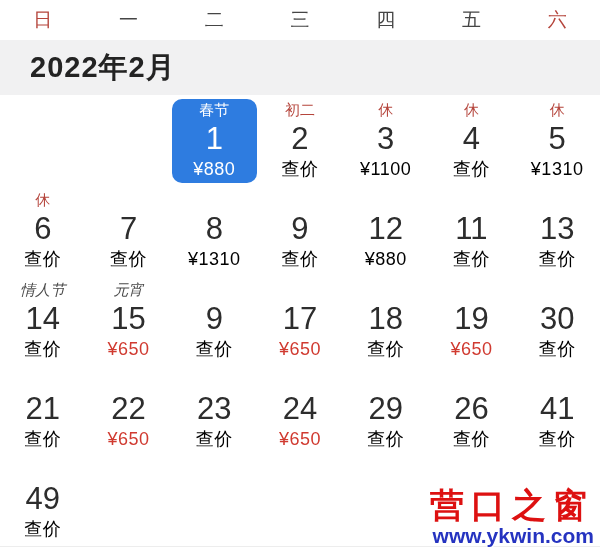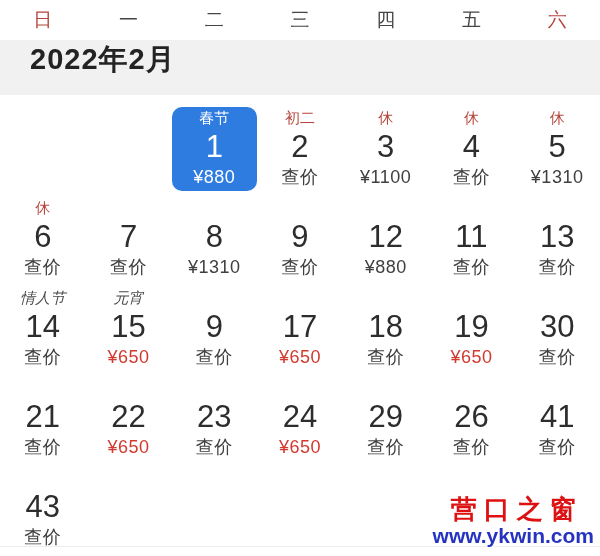--- a/index.html
+++ b/index.html
@@ -9,59 +9,60 @@
   }
   
   .weekday-row{
     display:grid;grid-template-columns:repeat(7,1fr);
     height:40px;align-items:center;
   }
   .weekday{text-align:center;font-size:19px;color:#454545;}
   .weekday.hl{color:var(--holiday-red,#b5453c);}
   
   .title-band{
-    height:55px;background:#f1f1f2;display:flex;
+    height:55px;background:#f1f1f2;display:flex;align-items:center;
     padding-left:30px;box-sizing:border-box;
   }
   .title{font-size:29px;font-weight:700;color:#232323;letter-spacing:1px;}
   
   .calendar-grid{
     display:grid;grid-template-columns:repeat(7,1fr);
-    grid-auto-rows:90px;padding-top:10px;
+    grid-auto-rows:90px;padding-top:2px;
   }
   .day-cell{display:flex;justify-content:center;cursor:default;}
   .day-inner{
     width:85px;height:84px;margin-top:2px;
     display:flex;flex-direction:column;align-items:center;
     border-radius:10px;box-sizing:border-box;
   }
   .day-label{height:21px;line-height:21px;font-size:15px;color:#4a4a4a;white-space:nowrap;}
   .day-label.red{color:var(--holiday-red,#b5453c);text-align:center;}
   .day-label.gray{color:#4a4a4a;font-style:italic;}
   .day-number{height:37px;line-height:37px;font-size:31px;font-weight:500;color:#2d2d2d;}
-  .day-price{height:24px;line-height:24px;font-size:18px;color:#404040;letter-spacing:0.5px;}
+  .day-price{height:24px;line-height:24px;font-size:18px;color:#000000;letter-spacing:0.5px;}
   .day-price.red{color:var(--price-red,#d03a30);}
   .day-cell.selected .day-inner{background:var(--accent-blue,#2e7ce0);}
   .day-cell.selected .day-label,
   .day-cell.selected .day-number,
   .day-cell.selected .day-price{color:#fff;}
   
   .bottom-line{position:absolute;left:0;right:0;bottom:9px;height:1px;background:#ededed;}
   
   .watermark{position:absolute;right:6px;bottom:10px;text-align:center;line-height:1;}
   .wm-title{
     font-family:"DejaVu Serif","Liberation Serif",serif;
-    font-weight:bold;font-size:26px;letter-spacing:7px;padding-left:7px;
+    font-weight:bold;font-size:34px;letter-spacing:7px;padding-left:7px;
     color:var(--watermark-red,#dd1111);
     text-shadow:-1px -1px 0 #fff,1px -1px 0 #fff,-1px 1px 0 #fff,1px 1px 0 #fff,0 0 4px #fff;
   }
   .wm-url{
     margin-top:3px;font-weight:bold;font-size:21px;
     color:var(--watermark-blue,#2533c0);
     text-shadow:-1px -1px 0 #fff,1px -1px 0 #fff,-1px 1px 0 #fff,1px 1px 0 #fff,0 0 4px #fff;
+    text-align:right;
   }
 </style>
 </head>
 <body>
 
 <div class="app">
   <div class="weekday-row">
       <span class="weekday hl">日</span>
       <span class="weekday">一</span>
       <span class="weekday">二</span>
@@ -254,21 +255,21 @@
       <div class="day-cell">
         <div class="day-inner">
           <div class="day-label"></div>
           <div class="day-number">41</div>
           <div class="day-price">查价</div>
         </div>
       </div>
       <div class="day-cell">
         <div class="day-inner">
           <div class="day-label"></div>
-          <div class="day-number">43</div>
+          <div class="day-number">49</div>
           <div class="day-price">查价</div>
         </div>
       </div>
       <div class="day-cell empty"></div>
       <div class="day-cell empty"></div>
       <div class="day-cell empty"></div>
       <div class="day-cell empty"></div>
       <div class="day-cell empty"></div>
     </div>
   <div class="bottom-line"></div>

